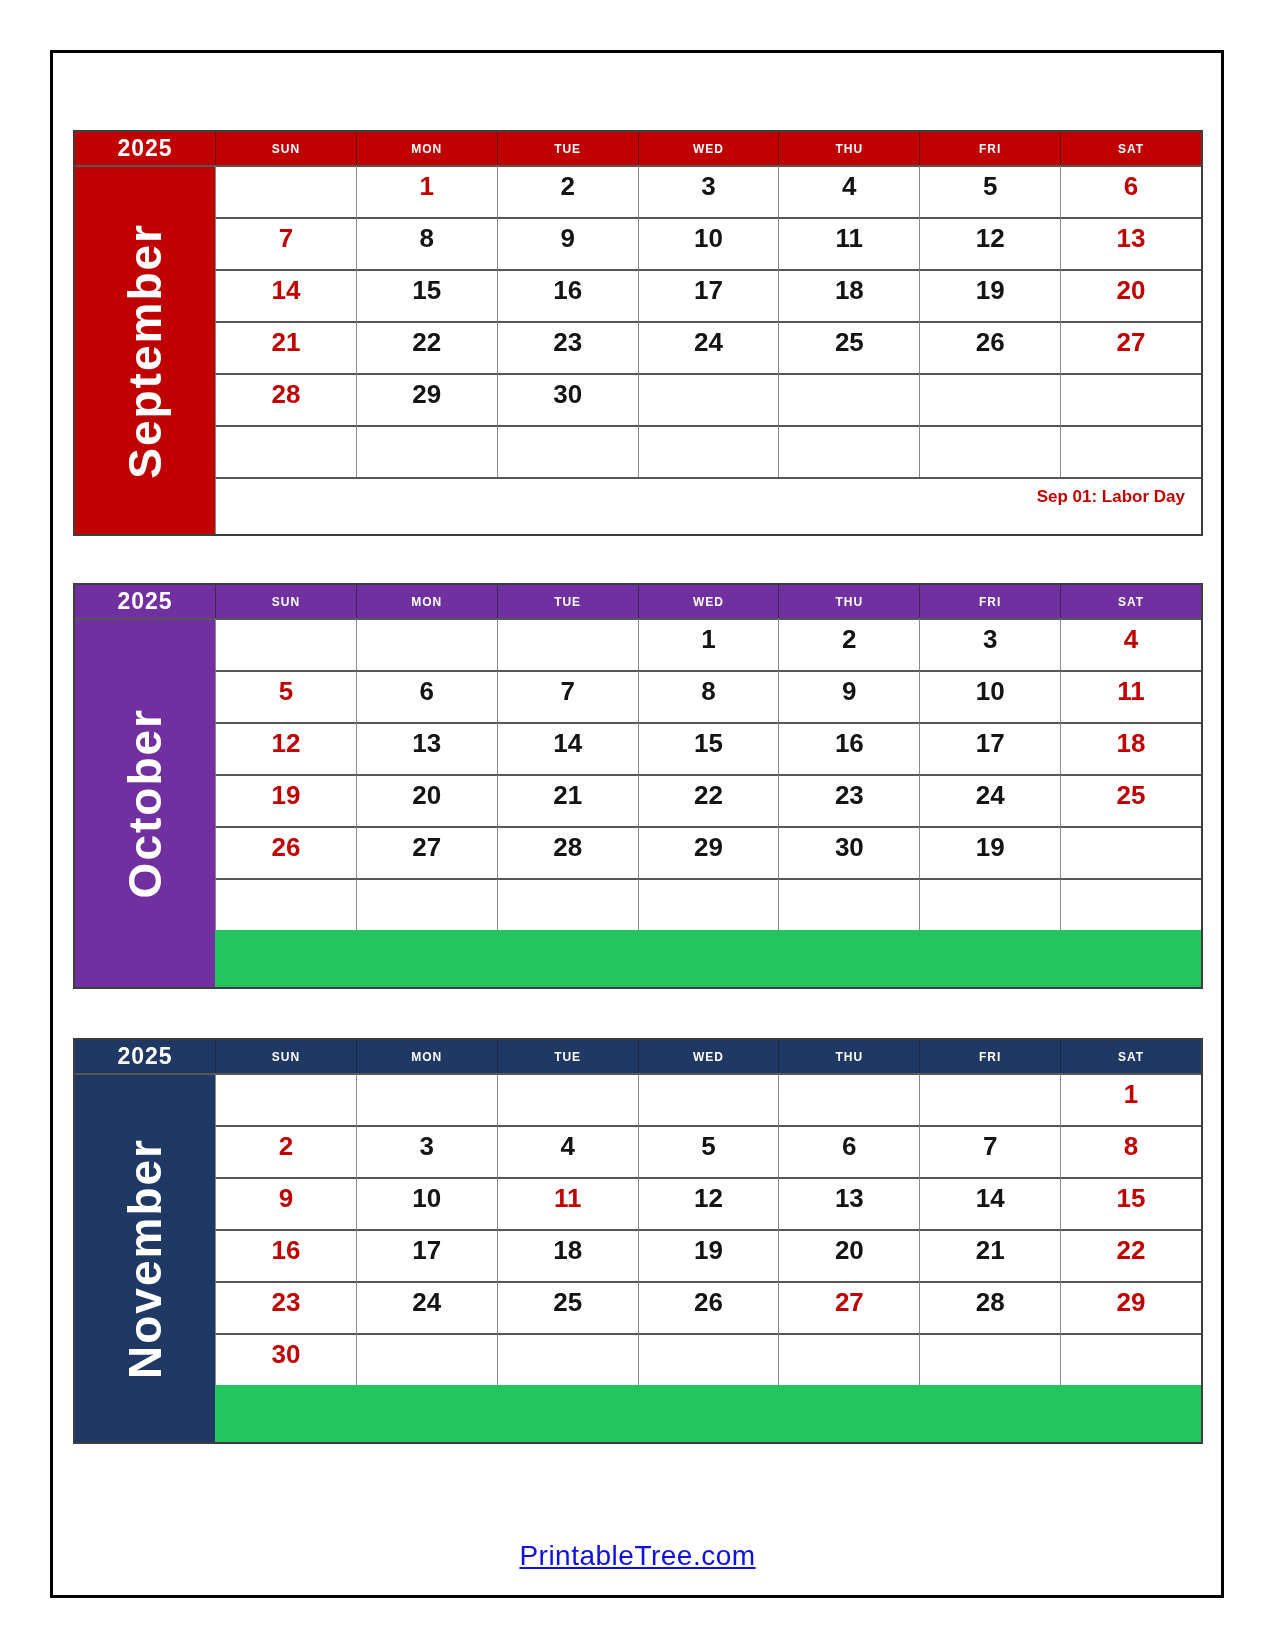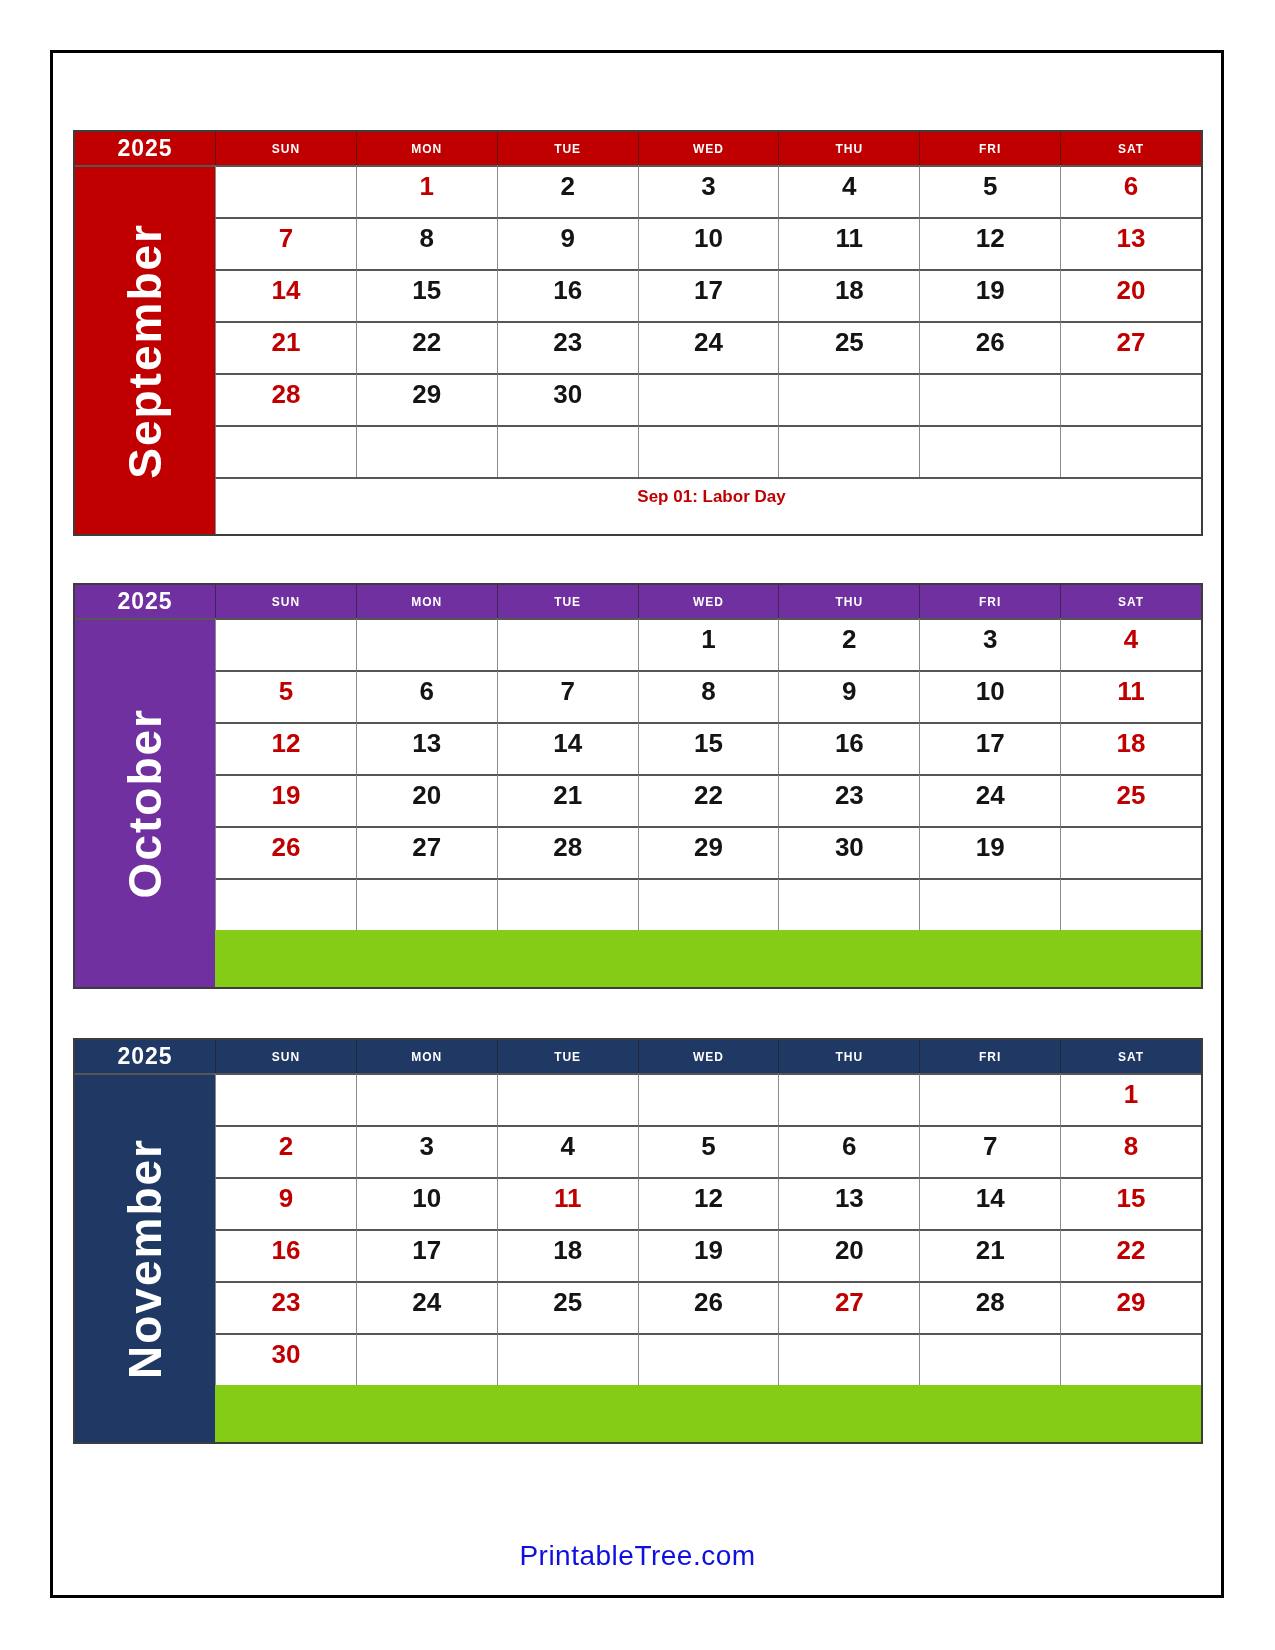--- a/index.html
+++ b/index.html
@@ -12,21 +12,21 @@
     border:3px solid #000;box-sizing:border-box;
   }
   .month{position:absolute;left:73px;width:1130px;}
   .month-sep{top:130px;}
   .month-oct{top:583px;}
   .month-nov{top:1038px;}
   .grid{
     display:grid;width:100%;box-sizing:border-box;
     grid-template-columns:140px repeat(7,1fr);
     grid-template-rows:33px repeat(6,52px) 57px;
-    border:2px solid #3d3d3d;background:#84cc16;
+    border:2px solid #3d3d3d;background:#22c55e;
   }
   .hdr{
     background:var(--theme);color:#fff;display:flex;align-items:center;
     justify-content:center;font-weight:bold;
   }
   .year-cell{font-size:23px;letter-spacing:1px;}
   .day-hdr{font-size:12px;letter-spacing:1px;border-left:1px solid rgba(30,30,30,.55);}
   .band{
     grid-column:1;grid-row:2/9;background:var(--theme);
     border-top:2px solid #565656;
@@ -38,26 +38,26 @@
   }
   .date-cell{
     background:#fff;border-left:1px solid #8a8a8a;border-top:2px solid #565656;
     text-align:center;font-weight:bold;font-size:26px;color:#141414;
     padding-top:5px;box-sizing:border-box;line-height:1.1;
   }
   .date-cell.red{color:var(--red);}
   .holiday{
     grid-column:2/9;background:#fff;border-left:1px solid #8a8a8a;
     border-top:2px solid #565656;color:var(--theme);font-weight:bold;
-    font-size:17px;padding:6px 4px 0 10px;line-height:1.45;box-sizing:border-box;
-    text-align:center;
+    font-size:17px;padding:6px 16px 0 10px;line-height:1.45;box-sizing:border-box;
+    text-align:right;
   }
   .footer{position:absolute;left:0;top:1540px;width:100%;text-align:center;}
   .footer-link{
-    font-size:28px;color:#0f0fe0;cursor:pointer;
+    font-size:28px;color:#0f0fe0;text-decoration:underline;cursor:pointer;
     font-weight:400;letter-spacing:.5px;
   }
 </style>
 </head>
 <body>
 
 <div class="sheet">
   <div class="page-border"></div>
   <section class="month month-sep" id="month-0" style="--theme: #C00000; --red: #C00000;">
       <div class="grid">

